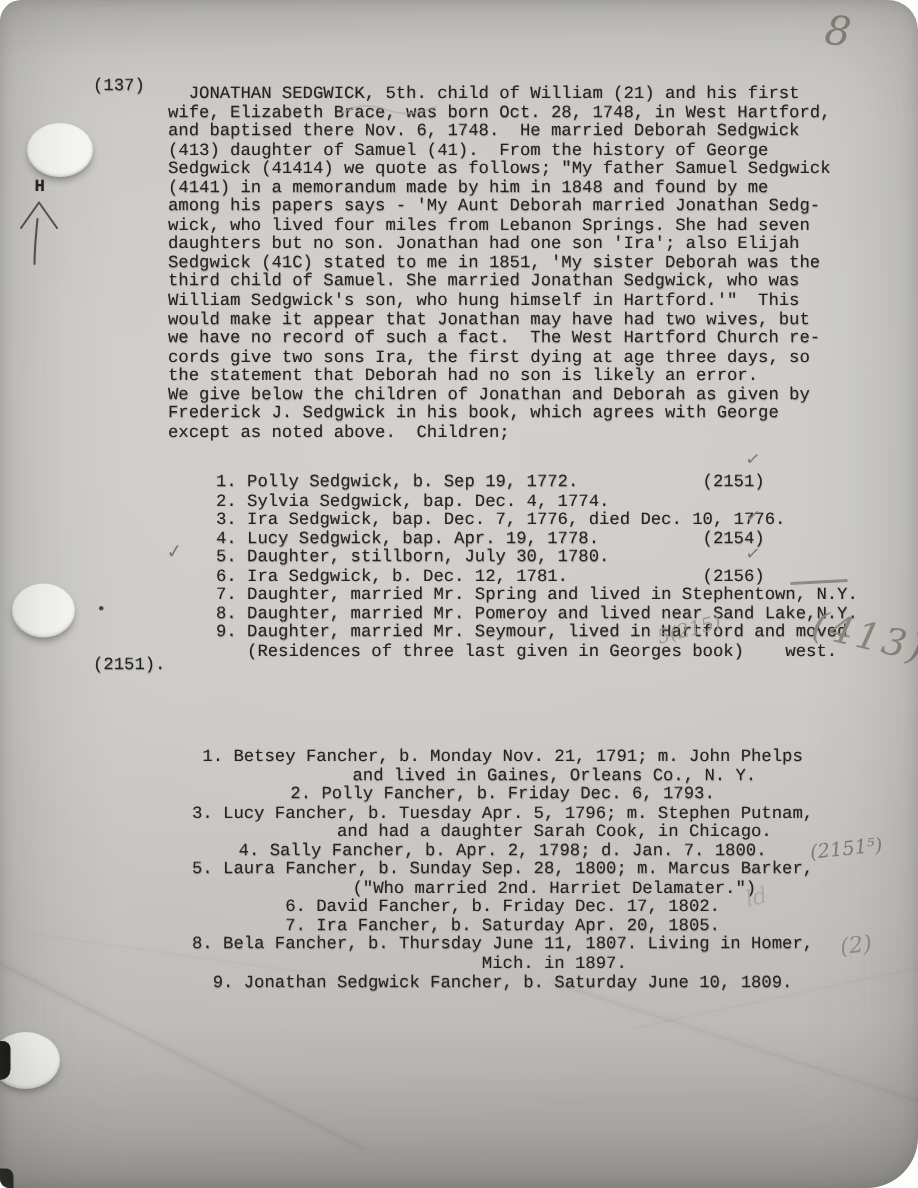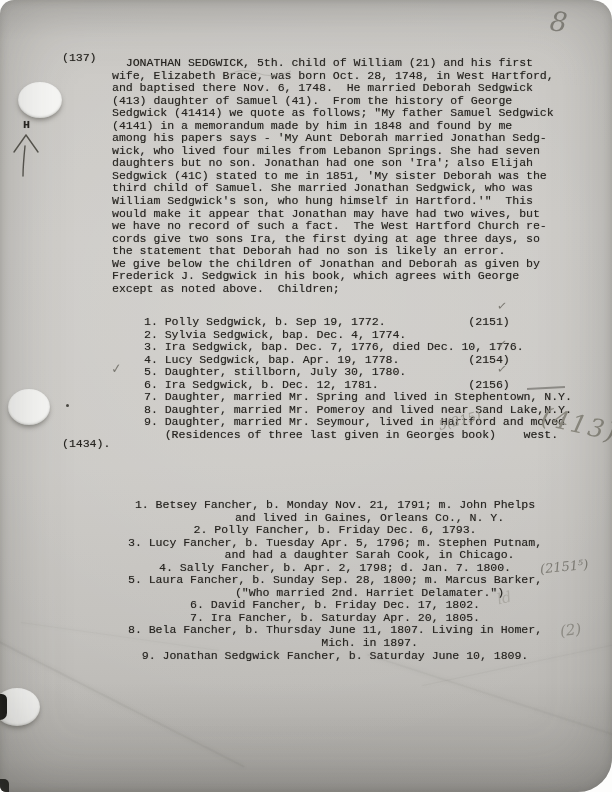--- a/index.html
+++ b/index.html
@@ -71,21 +71,21 @@
 2. Sylvia Sedgwick, bap. Dec. 4, 1774.
 3. Ira Sedgwick, bap. Dec. 7, 1776, died Dec. 10, 1776.
 4. Lucy Sedgwick, bap. Apr. 19, 1778.          (2154)
 5. Daughter, stillborn, July 30, 1780.
 6. Ira Sedgwick, b. Dec. 12, 1781.             (2156)
 7. Daughter, married Mr. Spring and lived in Stephentown, N.Y.
 8. Daughter, married Mr. Pomeroy and lived near Sand Lake,N.Y.
 9. Daughter, married Mr. Seymour, lived in Hartford and moved
    (Residences of three last given in Georges book)    west.</pre>
 
-    <span class="secnum" style="position:absolute;left:62px;top:437px;">(1434).</span>
+    <span class="secnum" style="position:absolute;left:62px;top:437px;">(2151).</span>
     <pre class="type" style="left:128px;top:499px;margin:0;text-align:center;">1. Betsey Fancher, b. Monday Nov. 21, 1791; m. John Phelps
           and lived in Gaines, Orleans Co., N. Y.
 2. Polly Fancher, b. Friday Dec. 6, 1793.
 3. Lucy Fancher, b. Tuesday Apr. 5, 1796; m. Stephen Putnam,
           and had a daughter Sarah Cook, in Chicago.
 4. Sally Fancher, b. Apr. 2, 1798; d. Jan. 7. 1800.
 5. Laura Fancher, b. Sunday Sep. 28, 1800; m. Marcus Barker,
           ("Who married 2nd. Harriet Delamater.")
 6. David Fancher, b. Friday Dec. 17, 1802.
 7. Ira Fancher, b. Saturday Apr. 20, 1805.

